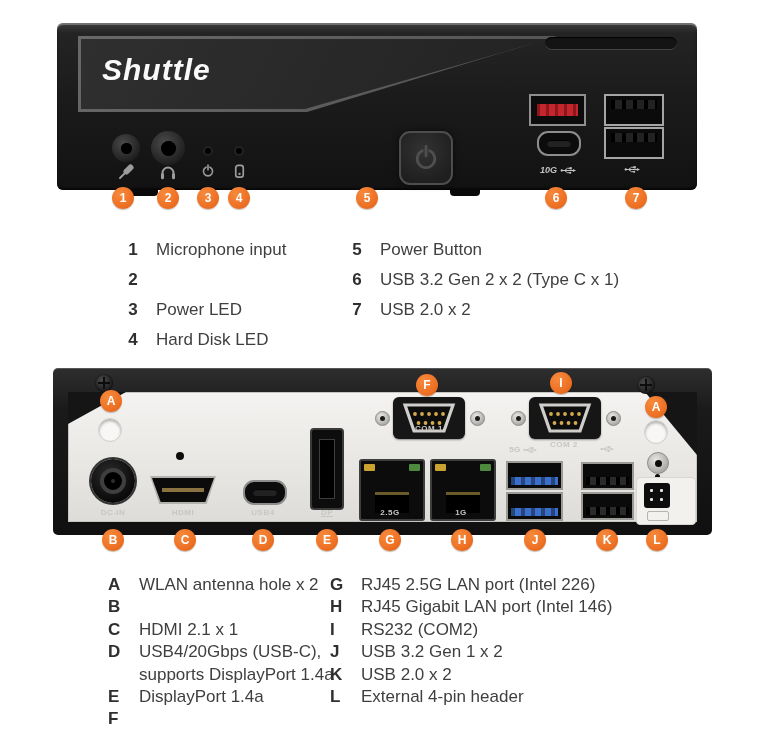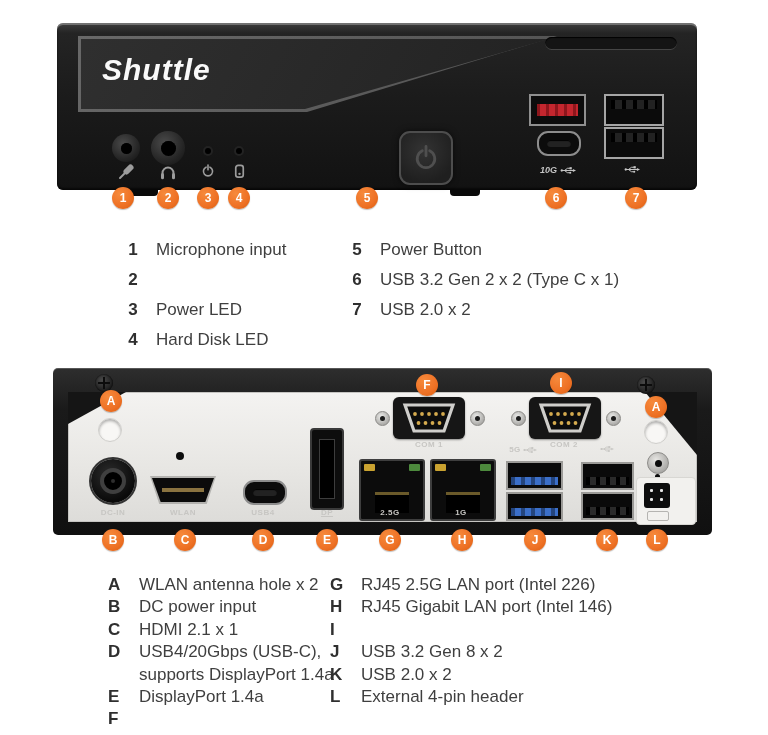--- a/index.html
+++ b/index.html
@@ -376,26 +376,26 @@
     <div class="recess" style="left:583px;top:109px;width:58px;height:46px;"></div>
     <div class="header4" style="left:591px;top:115px;">
       <i style="left:6px;top:6px;"></i>
         <i style="left:16px;top:6px;"></i>
       <i style="left:6px;top:15px;"></i>
         <i style="left:16px;top:15px;"></i>
     </div>
     <div class="abs" style="left:594px;top:143px;width:20px;height:8px;border:1px solid #b5b4b1;border-radius:2px;"></div>
 
     <div class="rear-print" style="left:40px;top:140px;width:40px;">DC-IN</div>
-    <div class="rear-print" style="left:110px;top:140px;width:40px;">WLAN</div>
+    <div class="rear-print" style="left:110px;top:140px;width:40px;">HDMI</div>
     <div class="rear-print" style="left:190px;top:140px;width:40px;">USB4</div>
     <div class="rear-print" style="left:254px;top:140px;width:40px;text-decoration:underline;">DP</div>
     <div class="rear-print" style="left:317px;top:140px;width:40px;">2.5G</div>
     <div class="rear-print" style="left:388px;top:140px;width:40px;">1G</div>
-    <div class="rear-print" style="left:351px;top:72px;width:50px;text-align:center;">COM 1</div>
+    <div class="rear-print" style="left:351px;top:56px;width:50px;text-align:center;">COM 1</div>
     <div class="rear-print" style="left:486px;top:72px;width:50px;">COM 2</div>
     <div class="rear-print" style="left:445px;top:77px;width:50px;">
       <span>5G</span>
       <svg width="14" height="8" viewBox="0 0 36 18">
           <g fill="none" stroke="currentColor" stroke-width="2.4">
         <path d="M2 9 H30"></path>
             <path d="M10 9 L17 4 H23"></path>
             <path d="M10 9 L17 14 H22"></path>
           </g>
         <circle cx="4" cy="9" r="2.8" fill="currentColor"></circle>
@@ -433,21 +433,20 @@
   <div class="callout" style="left:596px;top:529px;">K</div>
   <div class="callout" style="left:646px;top:529px;">L</div>
 
   <div class="legend rear" style="left:108px;top:574px;">
     <div class="leg-row">
       <span class="leg-key">A</span>
         <span class="leg-label">WLAN antenna hole x 2</span>
       </div>
     <div class="leg-row">
       <span class="leg-key">B</span>
-        <span class="leg-label">DC power input</span>
       </div>
     <div class="leg-row">
       <span class="leg-key">C</span>
         <span class="leg-label">HDMI 2.1 x 1</span>
       </div>
     <div class="leg-row">
       <span class="leg-key">D</span>
         <span class="leg-label">USB4/20Gbps (USB-C),
 supports DisplayPort 1.4a</span>
       </div>
@@ -463,24 +462,25 @@
     <div class="leg-row">
       <span class="leg-key">G</span>
         <span class="leg-label">RJ45 2.5G LAN port (Intel 226)</span>
       </div>
     <div class="leg-row">
       <span class="leg-key">H</span>
         <span class="leg-label">RJ45 Gigabit LAN port (Intel 146)</span>
       </div>
     <div class="leg-row">
       <span class="leg-key">I</span>
+        <span class="leg-label">RS232 (COM2)</span>
       </div>
     <div class="leg-row">
       <span class="leg-key">J</span>
-        <span class="leg-label">USB 3.2 Gen 8 x 2</span>
+        <span class="leg-label">USB 3.2 Gen 1 x 2</span>
       </div>
     <div class="leg-row">
       <span class="leg-key">K</span>
         <span class="leg-label">USB 2.0 x 2</span>
       </div>
     <div class="leg-row">
       <span class="leg-key">L</span>
         <span class="leg-label">External 4-pin header</span>
       </div>
   </div>

